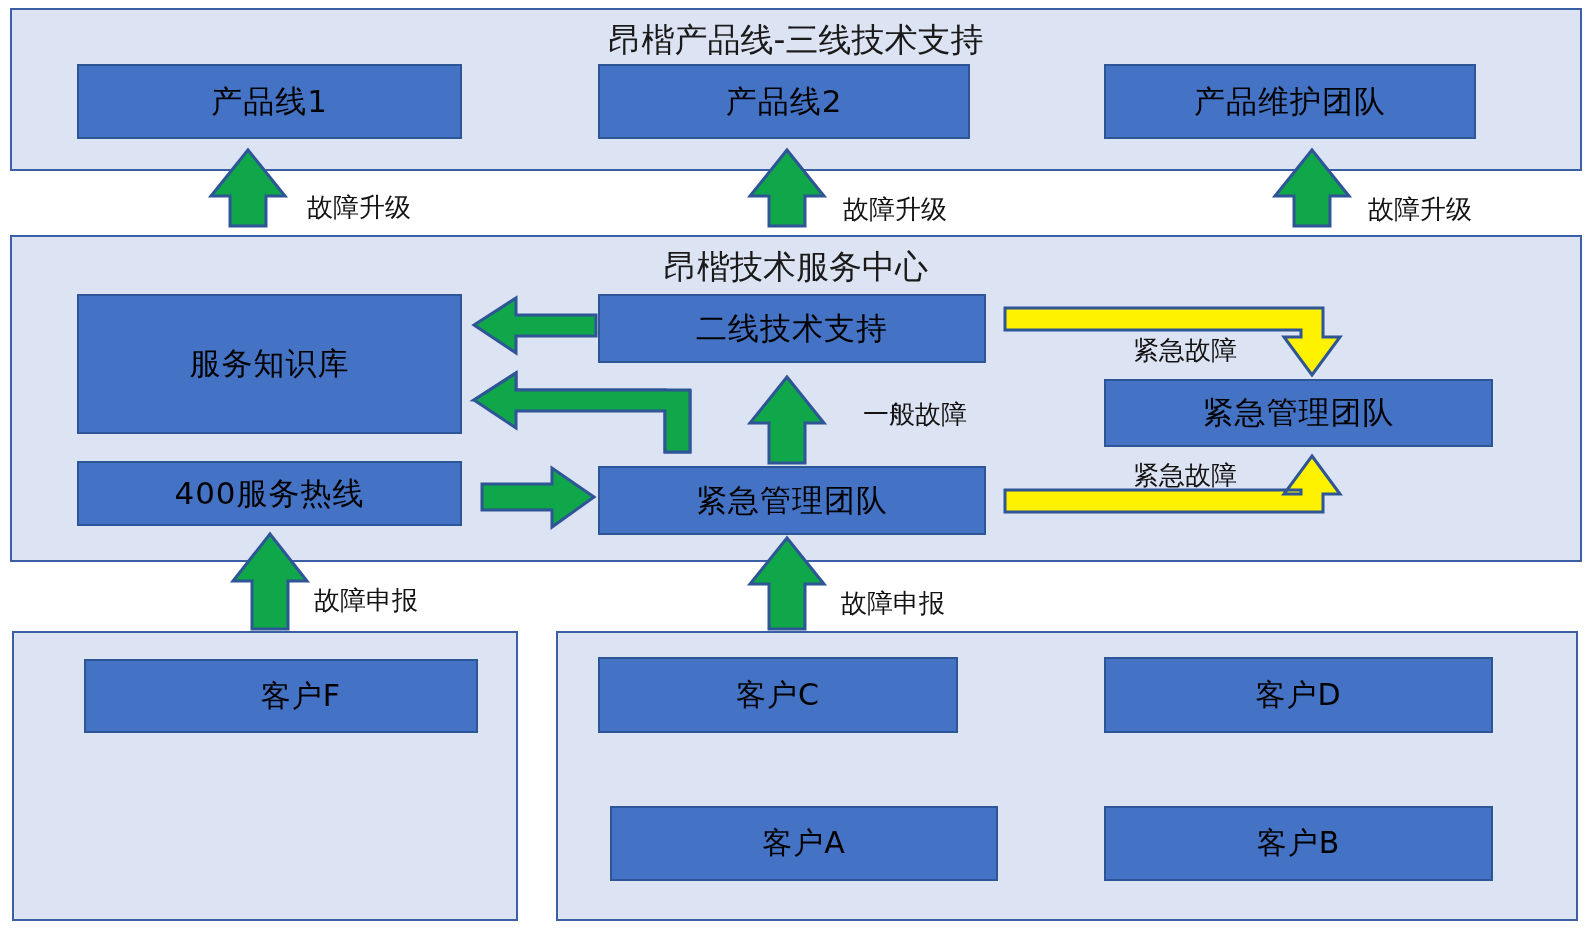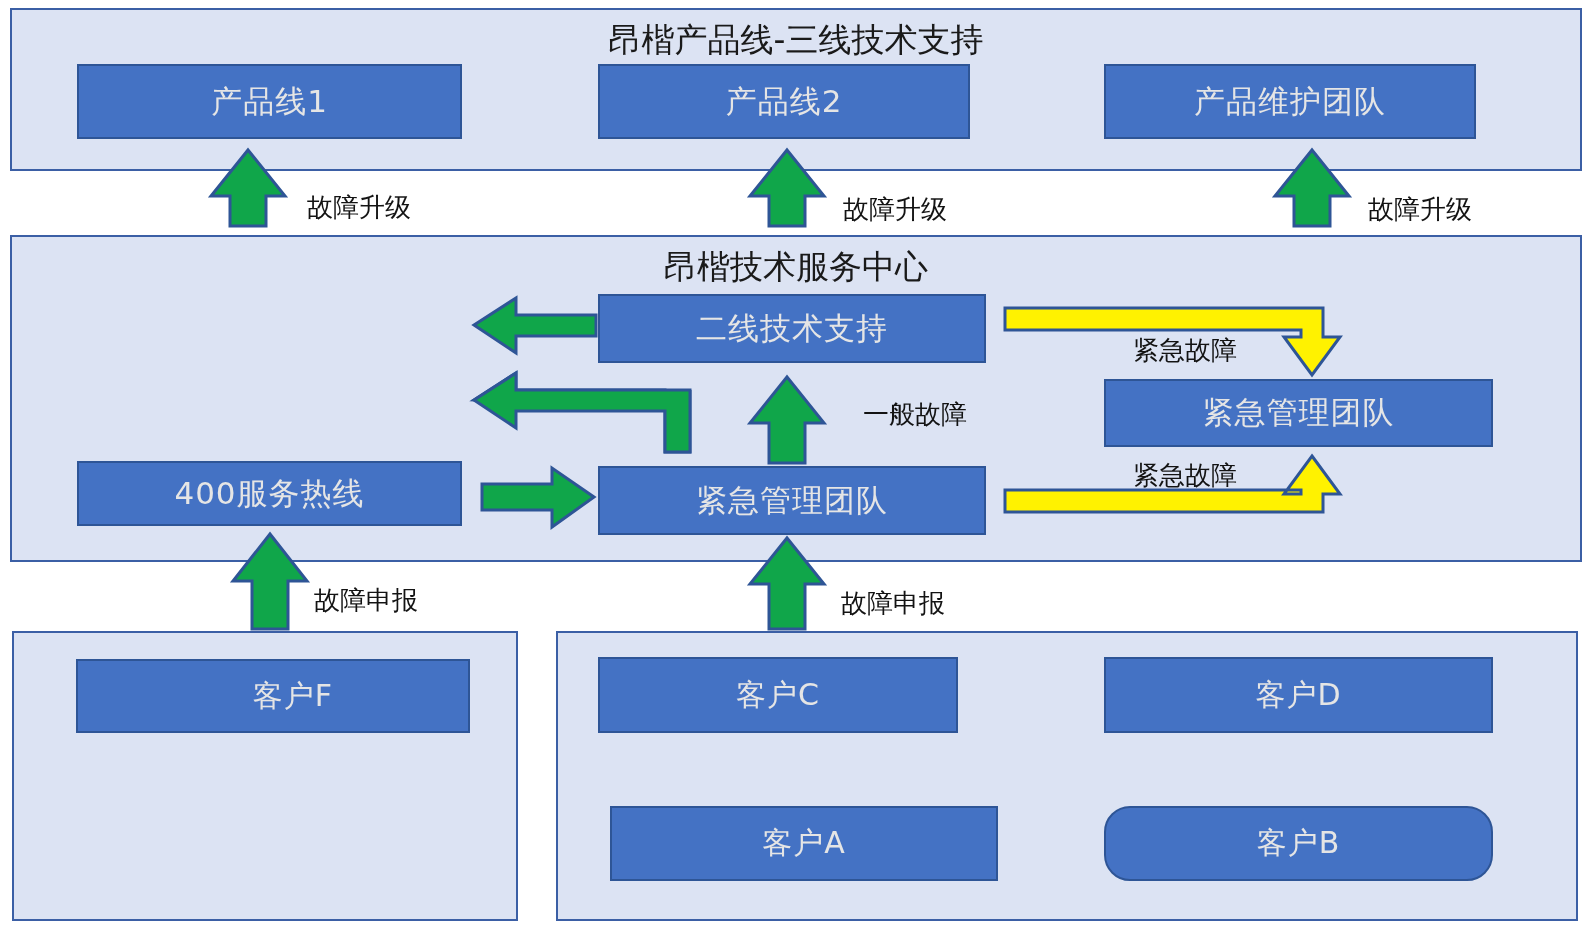--- a/index.html
+++ b/index.html
@@ -25,21 +25,21 @@
 
   
   .node{
     position:absolute;
     background:#4472C4;
     border:2px solid #2E5596;
     box-sizing:border-box;
     display:flex;
     align-items:center;
     justify-content:center;
-    color:#e5e5e5;
+    color:#000000;
     letter-spacing:1px;
     white-space:nowrap;
   }
   .node.lg{font-size:31px;}
   .node.md{font-size:30px;}
 
   
   .panel-title{
     position:absolute;
     color:#1a1a1a;
@@ -79,43 +79,44 @@
   <div class="node lg" style="left:77px; top:64px; width:385px; height:75px;">产品线1</div>
 
   <div class="node lg" style="left:598px; top:64px; width:372px; height:75px;">产品线2</div>
 
   <div class="node lg" style="left:1104px; top:64px; width:372px; height:75px;">产品维护团队</div>
 
   <div class="panel" style="left:10px; top:235px; width:1572px; height:327px;"></div>
 
   <div class="panel-title" style="left:546px; top:245px; width:500px;">昂楷技术服务中心</div>
 
+  <div class="node lg" style="left:77px; top:294px; width:385px; height:140px;">服务知识库</div>
 
   <div class="node lg" style="left:598px; top:294px; width:388px; height:69px;">二线技术支持</div>
 
   <div class="node lg" style="left:1104px; top:379px; width:389px; height:68px;">紧急管理团队</div>
 
   <div class="node lg" style="left:77px; top:461px; width:385px; height:65px;">400服务热线</div>
 
   <div class="node lg" style="left:598px; top:466px; width:388px; height:69px;">紧急管理团队</div>
 
   <div class="panel" style="left:12px; top:631px; width:506px; height:290px;"></div>
 
-  <div class="node md" style="left:76px; top:659px; width:394px; height:74px;padding-left:40px;">客户F</div>
+  <div class="node md" style="left:84px; top:659px; width:394px; height:74px;padding-left:40px;">客户F</div>
 
 
   <div class="panel" style="left:556px; top:631px; width:1022px; height:290px;"></div>
 
   <div class="node md" style="left:598px; top:657px; width:360px; height:76px;">客户C</div>
 
   <div class="node md" style="left:1104px; top:657px; width:389px; height:76px;">客户D</div>
 
   <div class="node md" style="left:598px; top:806px; width:388px; height:75px;margin-left:12px;">客户A</div>
 
-  <div class="node md" style="left:1104px; top:806px; width:389px; height:75px;border-radius:26px;">客户B</div>
+  <div class="node md" style="left:1104px; top:806px; width:389px; height:75px;">客户B</div>
 
   <svg id="arrows" viewBox="0 0 1592 930">
 
     <polygon class="arrow-green" points="248,150 285,196 266,196 266,226 230,226 230,196 211,196"></polygon>
 
     <polygon class="arrow-green" points="787,150 824,196 805,196 805,226 769,226 769,196 750,196"></polygon>
 
     <polygon class="arrow-green" points="1312,150 1349,196 1330,196 1330,226 1294,226 1294,196 1275,196"></polygon>
 
     <polygon class="arrow-green" points="474,325 516,298 516,315 596,315 596,336 516,336 516,353"></polygon>

